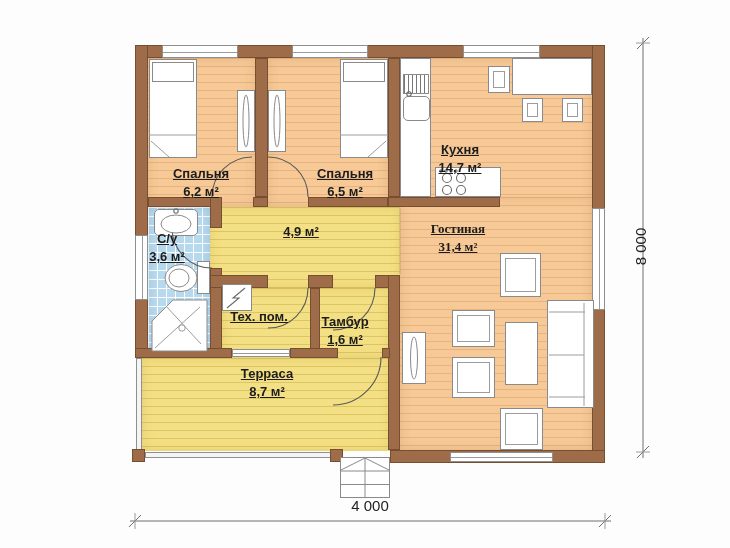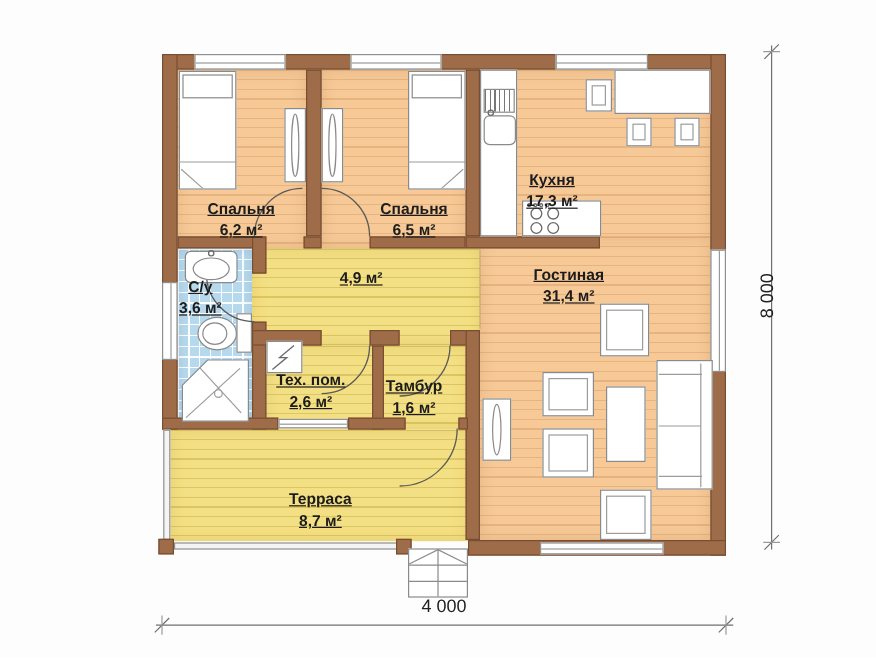--- a/index.html
+++ b/index.html
@@ -177,42 +177,41 @@
   <div class="label" style="left:141px;top:166px;">
     <div class="rname">Спальня</div>
     <div class="rarea">6,2 м²</div>
   </div>
   <div class="label" style="left:285px;top:166px;">
     <div class="rname">Спальня</div>
     <div class="rarea">6,5 м²</div>
   </div>
   <div class="label" style="left:400px;top:112px;margin-top:30px;">
     <div class="rname">Кухня</div>
-    <div class="rarea">17,3 м²</div>
+    <div class="rarea">14,7 м²</div>
   </div>
   <div class="label" style="left:107px;top:231px;">
     <div class="rname">С/у</div>
     <div class="rarea">3,6 м²</div>
   </div>
   <div class="label" style="left:241px;top:221px;">
     <div class="rarea">4,9 м²</div>
   </div>
-  <div class="label" style="left:414px;top:221px;">
+  <div class="label" style="left:398px;top:221px;font-family:Liberation Serif, serif;">
     <div class="rname">Гостиная</div>
     <div class="rarea">31,4 м²</div>
   </div>
   <div class="label" style="left:199px;top:309px;">
     <div class="rname">Тех. пом.</div>
-    <div class="rarea">2,6 м²</div>
   </div>
   <div class="label" style="left:285px;top:314px;">
     <div class="rname">Тамбур</div>
     <div class="rarea">1,6 м²</div>
   </div>
-  <div class="label" style="left:207px;top:408px;">
+  <div class="label" style="left:207px;top:366px;">
     <div class="rname">Терраса</div>
     <div class="rarea">8,7 м²</div>
   </div>
 
   <div class="dim" style="left:330px;top:497px;width:80px;">4 000</div>
   <div class="dim dim-v" style="left:608px;top:238px;width:64px;">8 000</div>
 
 </div>
 
 </body></html>

